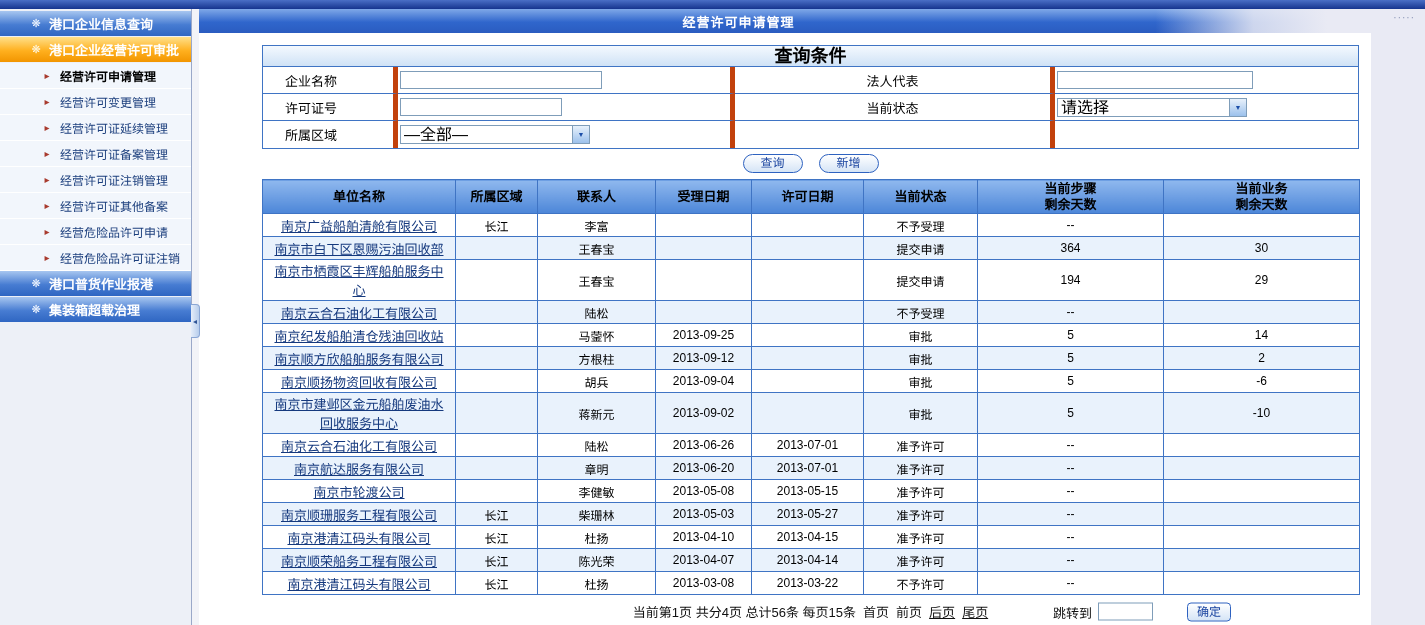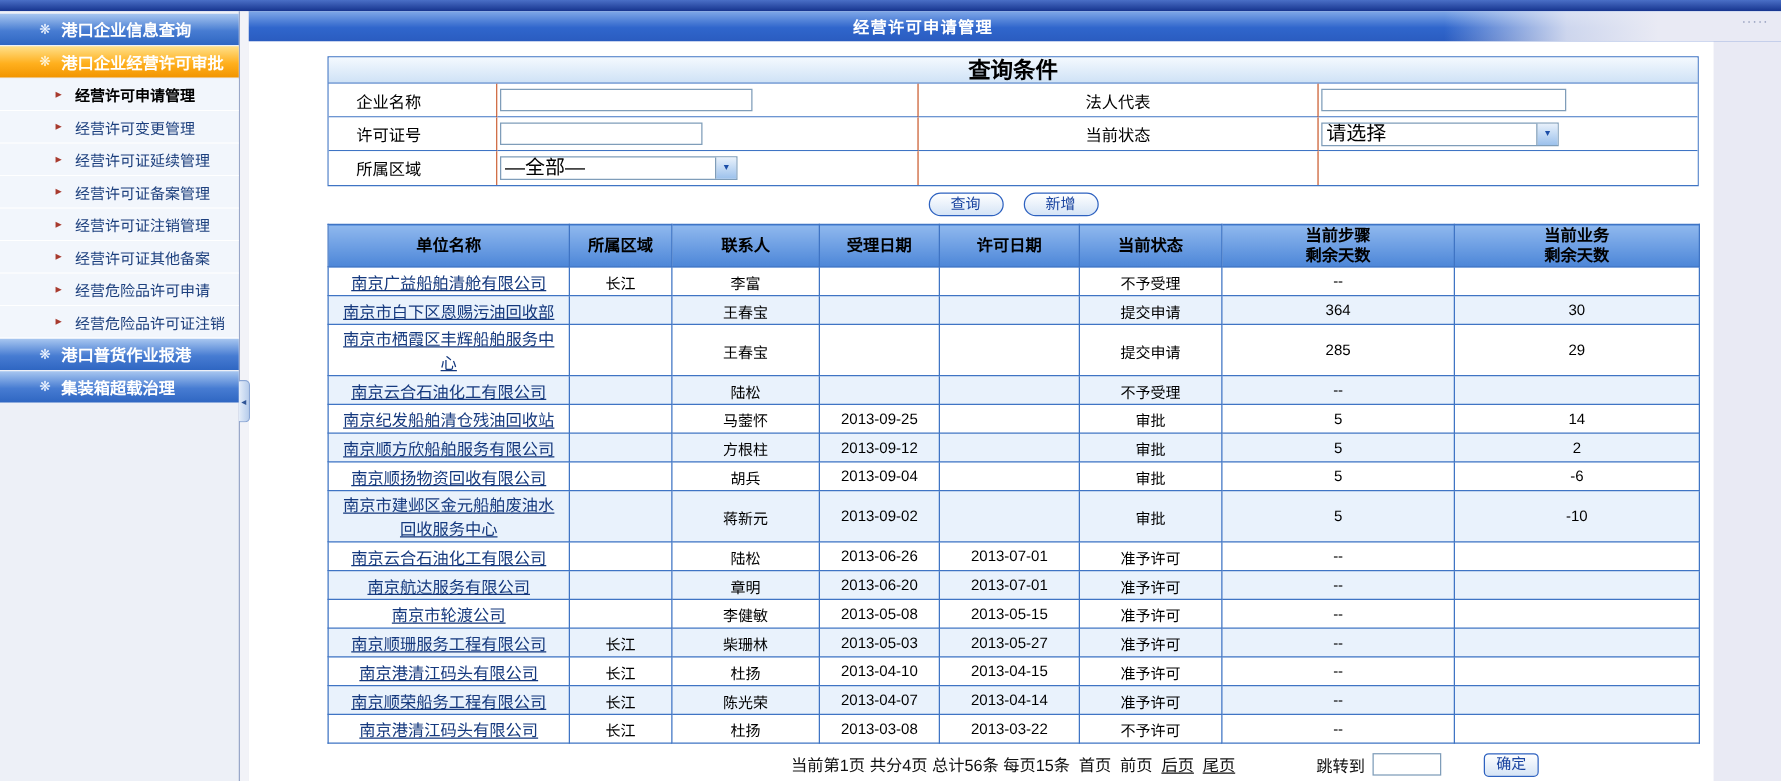--- a/index.html
+++ b/index.html
@@ -40,21 +40,21 @@
   .grip { position:absolute; right:10px; top:1px; color:#9aa3c0; font-size:12px; letter-spacing:1px; }
   .body-row { flex:1; display:flex; }
   .content { width:1172px; background:#fff; padding:12px 12px 0 63px; }
   .gutter { flex:1; background:#e9eaf4; }
 
   
   .query-panel { border:1px solid #3f74c4; background:#fff; }
   .qp-title { height:21px; line-height:21px; text-align:center; font-size:18px; font-weight:bold; color:#000;
     background:linear-gradient(#f4f9fe,#cfe2f6); border-bottom:1px solid #3f74c4; }
   .qp-grid { display:grid; grid-template-columns:135px 337px 320px 1fr; }
-  .qc { height:27px; display:flex; align-items:center; border-bottom:1px solid #3f74c4; border-right:1px solid #c2410c;
+  .qc { height:27px; display:flex; align-items:center; border-bottom:1px solid #3f74c4; border-right:5px solid #c2410c;
     font-size:13px; color:#000; background:#fff; }
   .qc.last { border-right:none; }
   .qc.bb0 { border-bottom:none; }
   .qc.lbl-l { padding-left:22px; }
   .qc.lbl-c { justify-content:center; }
   .qc.fld { padding-left:2px; }
   .txt { height:18px; border:1px solid #7f9db9; font-size:12px; padding:0 3px; font-family:inherit; background:#fff; }
   .w200 { width:202px; } .w195 { width:196px; } .w160 { width:162px; }
   .sel { width:190px; height:19px; border:1px solid #7f9db9; background:#fff; display:flex; align-items:stretch; cursor:pointer; }
   .sel-val { flex:1; font-size:16px; line-height:17px; padding-left:3px; color:#000; white-space:nowrap; overflow:hidden; }
@@ -251,21 +251,21 @@
     <td>364</td>
     <td>30</td>
   </tr>
                 <tr>
     <td class="c-name"><a class="company-link">南京市栖霞区丰辉船舶服务中心</a></td>
     <td></td>
     <td>王春宝</td>
     <td></td>
     <td></td>
     <td>提交申请</td>
-    <td>285</td>
+    <td>194</td>
     <td>29</td>
   </tr>
                 <tr>
     <td class="c-name"><a class="company-link">南京云合石油化工有限公司</a></td>
     <td></td>
     <td>陆松</td>
     <td></td>
     <td></td>
     <td>不予受理</td>
     <td>--</td>

